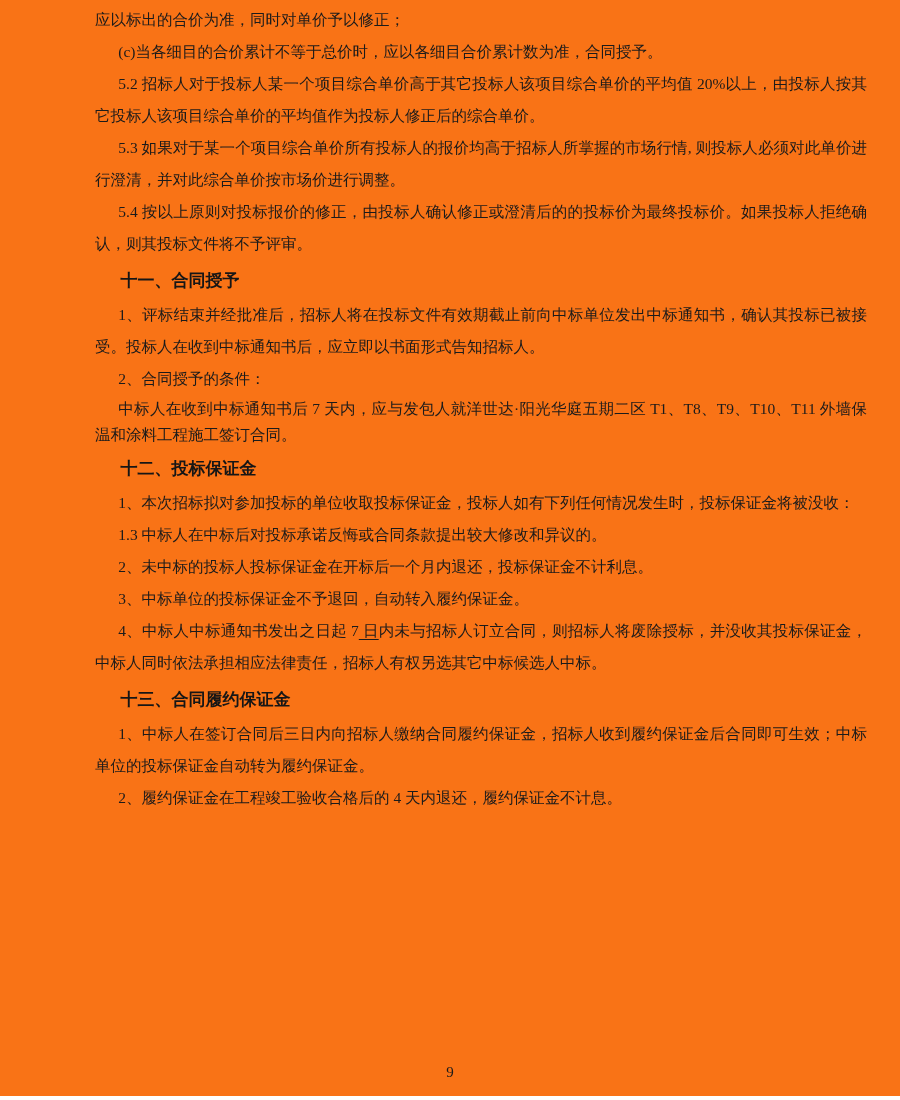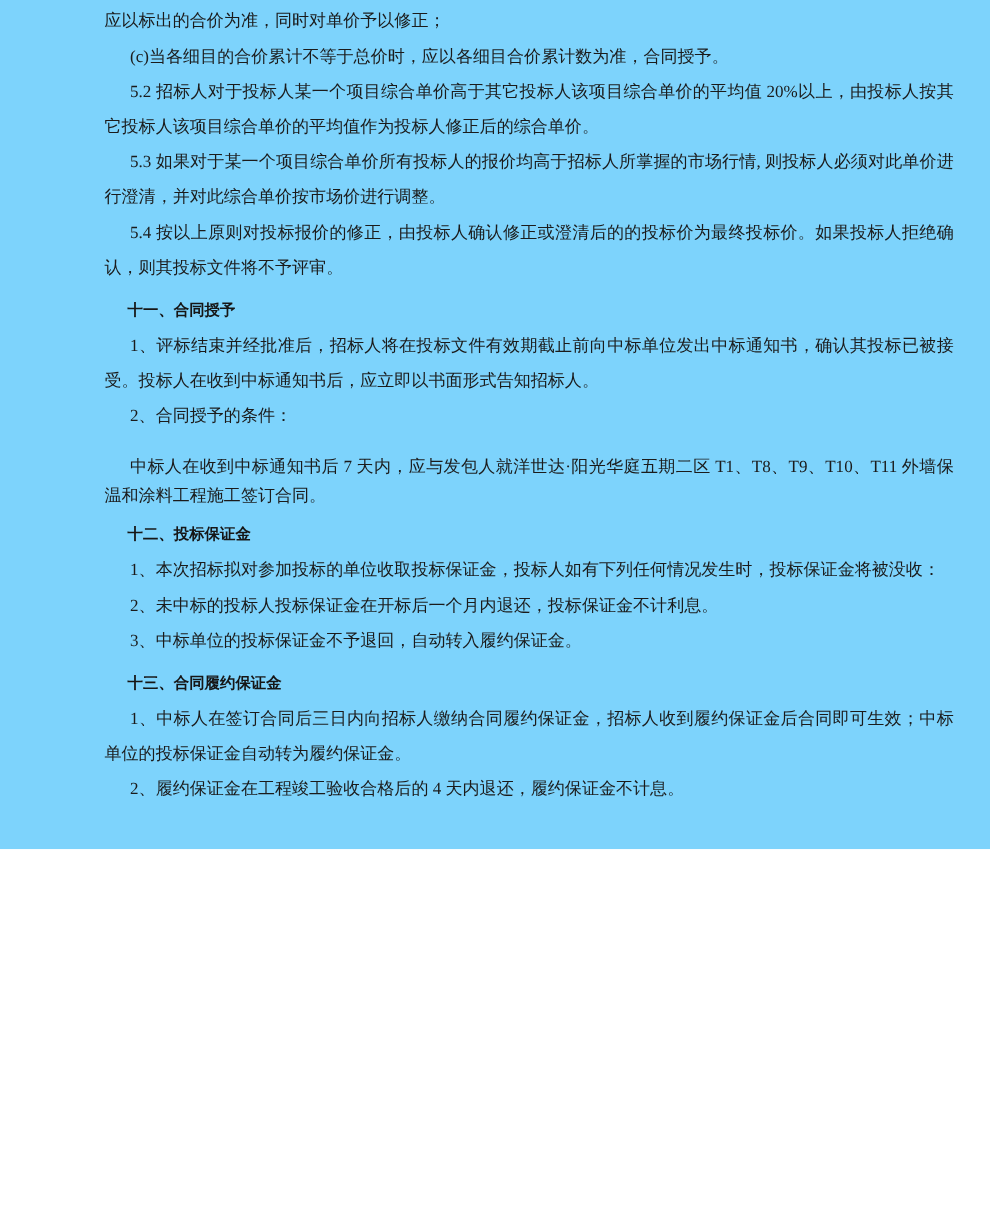--- a/index.html
+++ b/index.html
@@ -3,22 +3,22 @@
 <meta charset="utf-8">
 <style>
   html, body {
     margin: 0;
     padding: 0;
     background: #ffffff;
   }
   .page {
     position: relative;
     width: 900px;
-    height: 772px;
-    background: #7dd3fc;
+    height: 1096px;
+    background: #f97316;
     overflow: hidden;
     font-family: "Liberation Serif", "DejaVu Serif", serif;
     color: #1b1b1b;
   }
   .content {
     position: absolute;
     left: 95px;
     top: 4px;
     width: 772px;
     font-size: 15.5px;
@@ -27,28 +27,28 @@
   }
   .para {
     margin: 0;
     text-indent: 1.5em;
   }
   .para.no-indent {
     text-indent: 0;
   }
   .para.tight {
     line-height: 26px;
-    margin: 17px 0 2px 0;
+    margin: 1px 0 2px 0;
   }
   .heading {
     margin: 5px 0 2px 0;
     text-indent: 1.5em;
     font-family: "Liberation Sans", "DejaVu Sans", sans-serif;
     font-weight: bold;
-    font-size: 14px;
+    font-size: 17px;
     line-height: 32px;
     color: #161616;
   }
   .u-seg {
     text-decoration: underline;
     text-underline-offset: 3px;
   }
   .page-number {
     position: absolute;
     left: 0;
@@ -72,22 +72,24 @@
     <p class="para">5.3 如果对于某一个项目综合单价所有投标人的报价均高于招标人所掌握的市场行情, 则投标人必须对此单价进行澄清，并对此综合单价按市场价进行调整。</p>
     <p class="para">5.4 按以上原则对投标报价的修正，由投标人确认修正或澄清后的的投标价为最终投标价。如果投标人拒绝确认，则其投标文件将不予评审。</p>
 
     <p class="heading">十一、合同授予</p>
     <p class="para">1、评标结束并经批准后，招标人将在投标文件有效期截止前向中标单位发出中标通知书，确认其投标已被接受。投标人在收到中标通知书后，应立即以书面形式告知招标人。</p>
     <p class="para">2、合同授予的条件：</p>
     <p class="para tight">中标人在收到中标通知书后 7 天内，应与发包人就洋世达·阳光华庭五期二区 T1、T8、T9、T10、T11 外墙保温和涂料工程施工签订合同。</p>
 
     <p class="heading">十二、投标保证金</p>
     <p class="para">1、本次招标拟对参加投标的单位收取投标保证金，投标人如有下列任何情况发生时，投标保证金将被没收：</p>
+    <p class="para">1.3 中标人在中标后对投标承诺反悔或合同条款提出较大修改和异议的。</p>
     <p class="para">2、未中标的投标人投标保证金在开标后一个月内退还，投标保证金不计利息。</p>
     <p class="para">3、中标单位的投标保证金不予退回，自动转入履约保证金。</p>
+    <p class="para"><span>4、中标人中标通知书发出之日起 7</span><span class="u-seg"> 日</span><span>内未与招标人订立合同，则招标人将废除授标，并没收其投标保证金，中标人同时依法承担相应法律责任，招标人有权另选其它中标候选人中标。</span></p>
 
     <p class="heading">十三、合同履约保证金</p>
     <p class="para">1、中标人在签订合同后三日内向招标人缴纳合同履约保证金，招标人收到履约保证金后合同即可生效；中标单位的投标保证金自动转为履约保证金。</p>
     <p class="para">2、履约保证金在工程竣工验收合格后的 4 天内退还，履约保证金不计息。</p>
 
   </div>
 
   <div class="page-number">9</div>
 </div>
 

